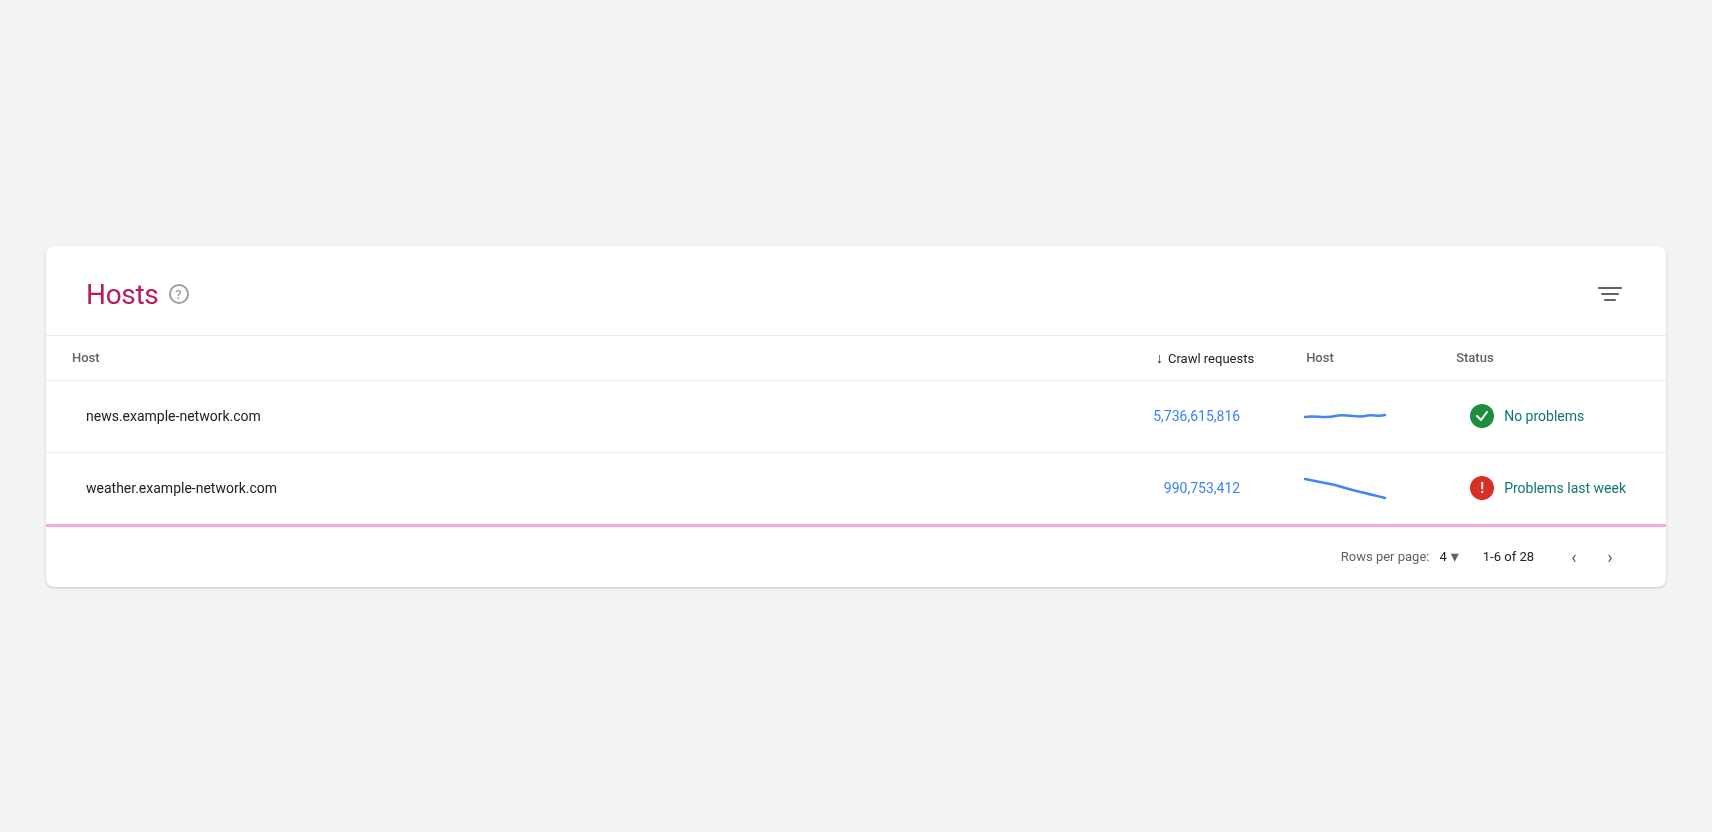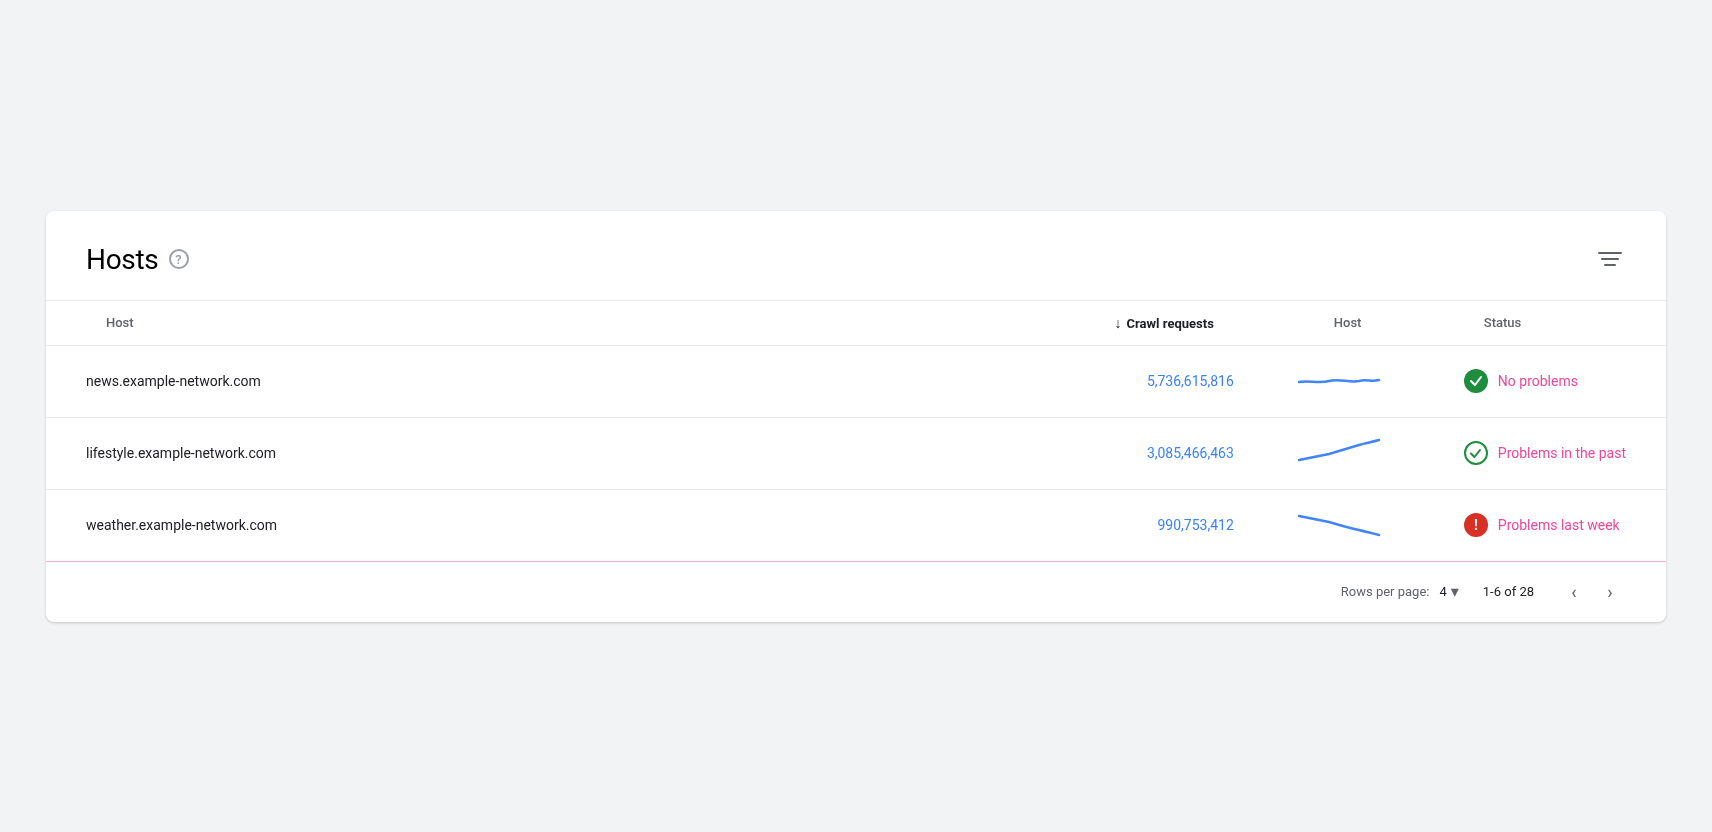--- a/index.html
+++ b/index.html
@@ -28,21 +28,21 @@
       padding: 32px 40px 24px 40px;
     }
     .card-title-row {
       display: flex;
       align-items: center;
       gap: 10px;
     }
     .card-title {
       font-size: 28px;
       font-weight: 400;
-      color: #000000;
+      color: #be185d;
       letter-spacing: -0.3px;
     }
     .help-icon {
       width: 20px;
       height: 20px;
       border-radius: 50%;
       border: 2px solid #9aa0a6;
       display: flex;
       align-items: center;
       justify-content: center;
@@ -71,30 +71,30 @@
 
     table {
       width: 100%;
       border-collapse: collapse;
     }
     thead tr {
       border-top: 1px solid #e8eaed;
       border-bottom: 1px solid #e8eaed;
     }
     th {
-      padding: 14px 60px;
+      padding: 14px 26px;
       text-align: left;
       font-size: 13px;
       font-weight: 500;
       color: #5f6368;
       white-space: nowrap;
     }
     th.sorted {
       color: #202124;
-      font-weight: 700;
+      font-weight: 400;
     }
     th.host-col { width: 55%; }
     th.crawl-col { text-align: right; }
     th.trend-col { width: 130px; }
     th.status-col { width: 220px; }
 
     .sort-arrow {
       display: inline-block;
       margin-right: 5px;
       color: #202124;
@@ -161,28 +161,28 @@
       border-radius: 50%;
       background: #d93025;
       display: flex;
       align-items: center;
       justify-content: center;
       flex-shrink: 0;
       color: #fff;
       font-size: 14px;
       font-weight: 700;
     }
-    .status-text { color: #ec4899; font-size: 14px; }
+    .status-text { color: #0f766e; font-size: 14px; }
 
     .footer {
       display: flex;
       justify-content: flex-end;
       align-items: center;
       padding: 14px 40px;
-      border-top: 1px solid #f9a8d4;
+      border-top: 3px solid #f9a8d4;
       gap: 24px;
     }
     .rows-per-page {
       display: flex;
       align-items: center;
       gap: 10px;
       color: #5f6368;
       font-size: 13px;
     }
     .rows-select {
@@ -265,37 +265,20 @@
               <div class="status-icon-green">
                 <svg viewBox="0 0 14 14" fill="none" xmlns="http://www.w3.org/2000/svg">
                   <polyline points="2,7 6,11 12,3" stroke="white" stroke-width="2" stroke-linecap="round" stroke-linejoin="round" fill="none"></polyline>
                 </svg>
               </div>
               <span class="status-text">No problems</span>
             </div>
           </td>
         </tr>
         <tr>
-          <td class="host-cell">lifestyle.example-network.com</td>
-          <td class="crawl-cell">3,085,466,463</td>
-          <td class="trend-cell"><svg class="trend-svg" viewBox="0 0 90 36">
-              <path d="M5,26 C15,24 25,22 35,20 C45,17 55,14 65,11 C72,9 78,8 85,6" fill="none" stroke="#4285f4" stroke-width="2.5" stroke-linecap="round"></path>
-            </svg></td>
-          <td class="status-cell">
-            <div class="status-wrapper">
-              <div class="status-icon-outline">
-                <svg viewBox="0 0 13 13" fill="none" xmlns="http://www.w3.org/2000/svg">
-                  <polyline points="2,6.5 5.5,10 11,3" stroke="#1e8e3e" stroke-width="2" stroke-linecap="round" stroke-linejoin="round" fill="none"></polyline>
-                </svg>
-              </div>
-              <span class="status-text">Problems in the past</span>
-            </div>
-          </td>
-        </tr>
-        <tr>
           <td class="host-cell">weather.example-network.com</td>
           <td class="crawl-cell">990,753,412</td>
           <td class="trend-cell"><svg class="trend-svg" viewBox="0 0 90 36">
               <path d="M5,10 C15,12 25,14 35,16 C45,19 55,22 65,24 C72,26 78,27 85,29" fill="none" stroke="#4285f4" stroke-width="2.5" stroke-linecap="round"></path>
             </svg></td>
           <td class="status-cell">
             <div class="status-wrapper">
               <div class="status-icon-red">!</div>
               <span class="status-text">Problems last week</span>
             </div>

